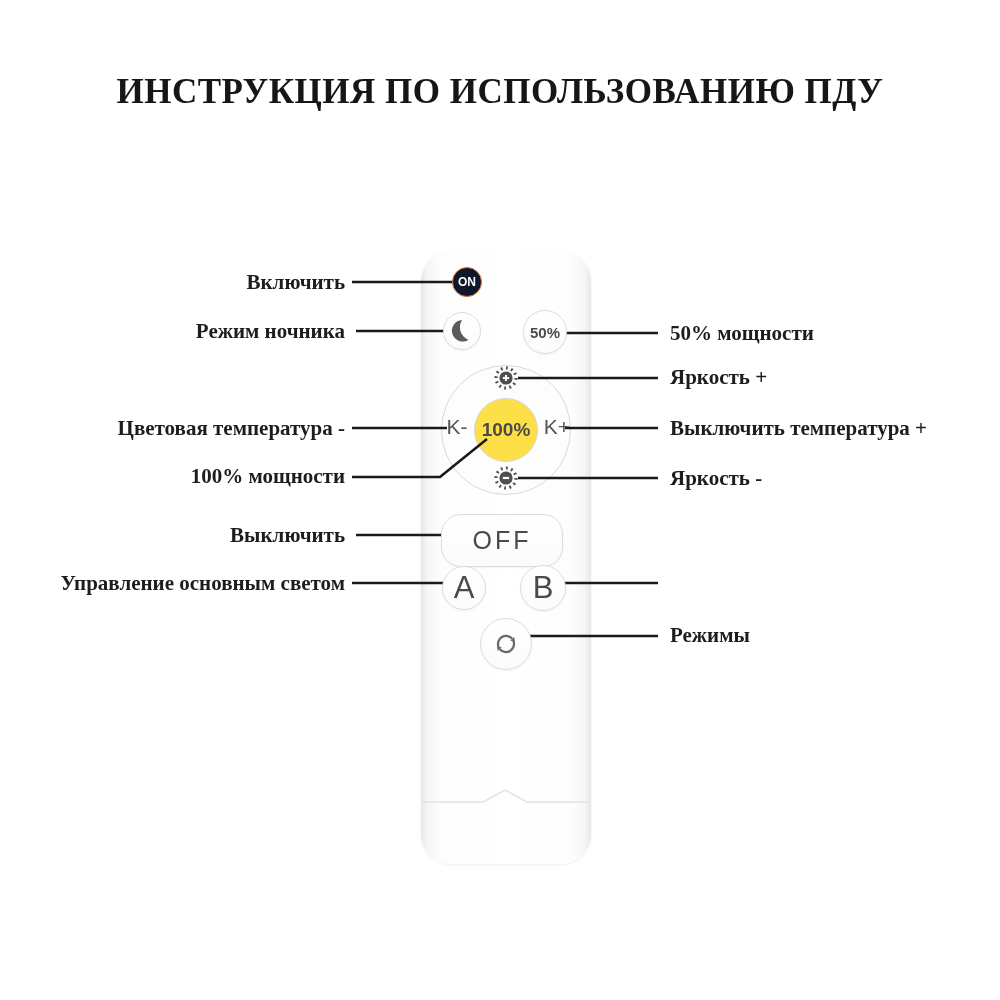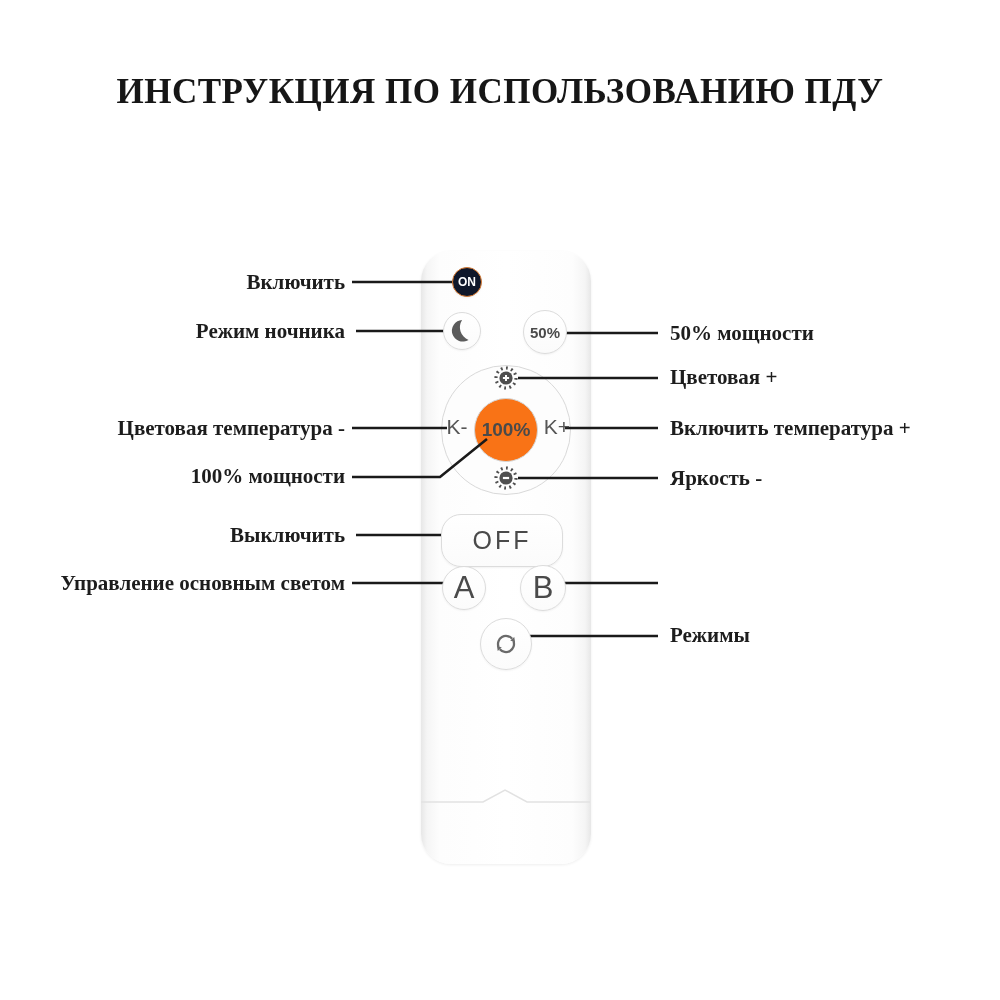--- a/index.html
+++ b/index.html
@@ -22,21 +22,21 @@
        box-shadow:0 1px 2px rgba(0,0,0,.05);box-sizing:border-box;z-index:4;}
 
   .on-btn{left:452px;top:267px;width:30px;height:30px;background:#0f172a;
           border:1px solid #d87a32;color:#ffffff;font-size:12px;font-weight:700;}
   .moon-btn{left:443px;top:312px;width:38px;height:38px;}
   .p50-btn{left:523px;top:310px;width:44px;height:44px;font-size:15px;font-weight:700;}
 
   .pad-outer{position:absolute;left:441px;top:365px;width:130px;height:130px;border-radius:50%;
              border:1.5px solid #d9d9d9;background:#fdfdfd;box-sizing:border-box;z-index:2;}
   .pad-inner{position:absolute;left:474px;top:398px;width:64px;height:64px;border-radius:50%;
-             border:1.5px solid #d5d5d5;background:#f97316;box-sizing:border-box;z-index:2;
+             border:1.5px solid #d5d5d5;background:#fde047;box-sizing:border-box;z-index:2;
              display:flex;align-items:center;justify-content:center;
              font-family:"Liberation Sans", sans-serif;font-weight:700;font-size:19px;color:#4a4a4a;}
   .k-label{position:absolute;width:40px;text-align:center;z-index:4;
            font-family:"Liberation Sans", sans-serif;font-size:21px;color:#565656;}
   .k-minus{left:437px;top:415px;}
   .k-plus{left:537px;top:415px;}
   .sun{position:absolute;width:26px;height:26px;z-index:4;}
   .sun-plus{left:493px;top:365px;}
   .sun-minus{left:493px;top:465px;}
 
@@ -126,18 +126,18 @@
   </div>
 
   <div class="lbl left" style="top:269px">Включить</div>
   <div class="lbl left" style="top:318px">Режим ночника</div>
   <div class="lbl left" style="top:415px">Цветовая температура -</div>
   <div class="lbl left" style="top:463px">100% мощности</div>
   <div class="lbl left" style="top:522px">Выключить</div>
   <div class="lbl left" style="top:570px">Управление основным светом</div>
 
   <div class="lbl right" style="top:320px">50% мощности</div>
-  <div class="lbl right" style="top:364px">Цветовая +</div>
-  <div class="lbl right" style="top:415px">Включить температура +</div>
+  <div class="lbl right" style="top:364px">Яркость +</div>
+  <div class="lbl right" style="top:415px">Выключить температура +</div>
   <div class="lbl right" style="top:465px">Яркость -</div>
   <div class="lbl right" style="top:622px">Режимы</div>
 
 </div>
 
 </body></html>

